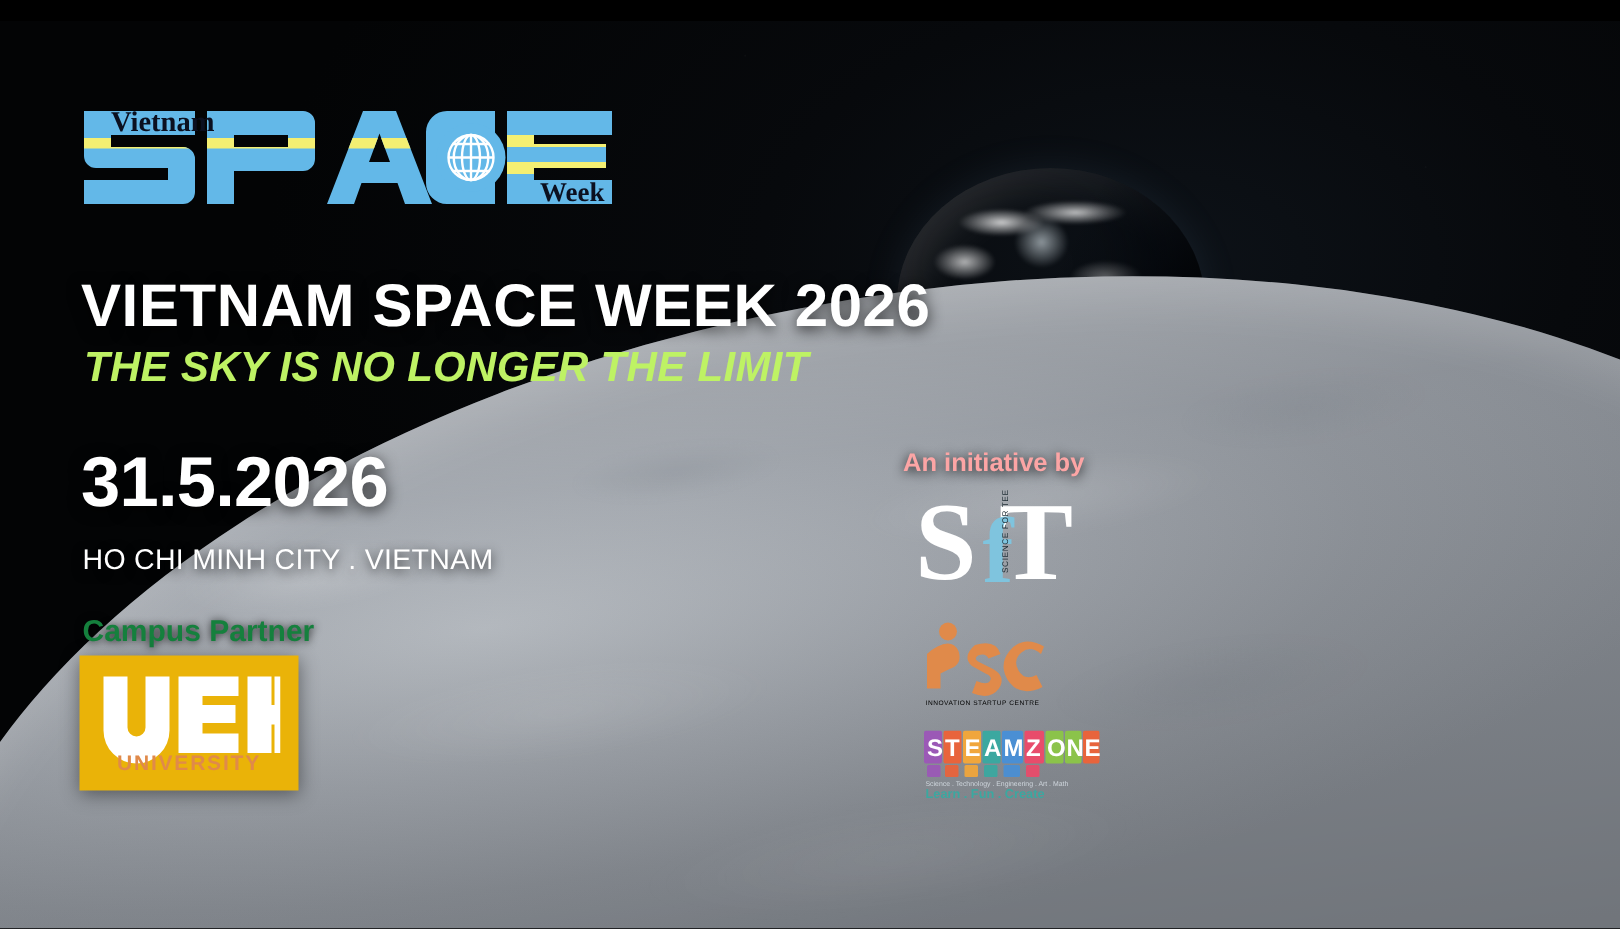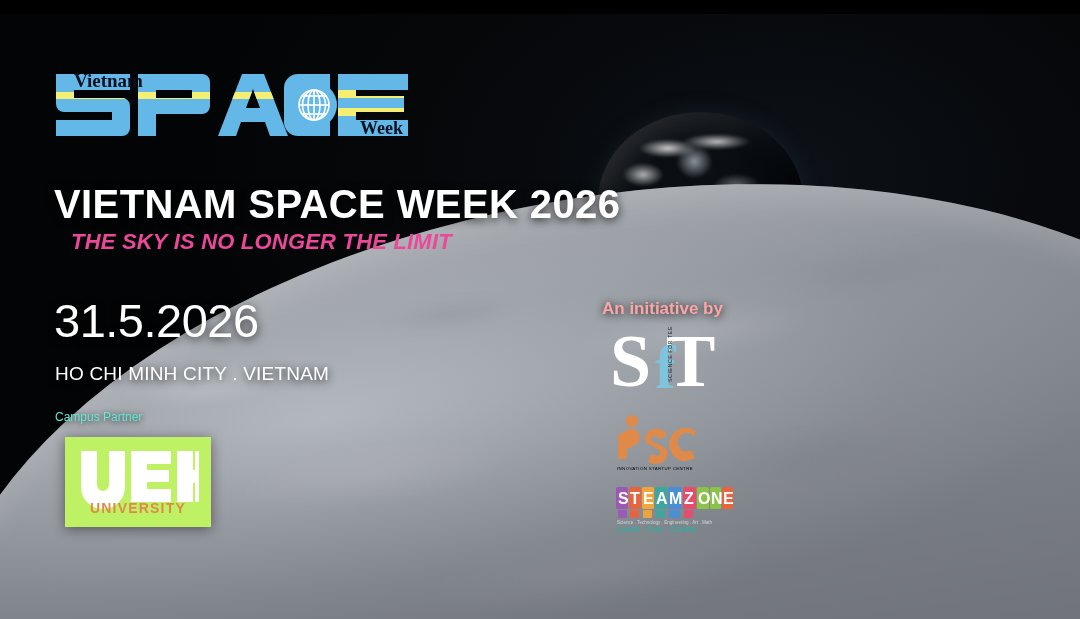--- a/index.html
+++ b/index.html
@@ -154,37 +154,36 @@
     font-size: 40px;
     font-weight: bold;
     letter-spacing: .4px;
     line-height: 1;
     white-space: nowrap;
     text-shadow: 0 2px 10px rgba(0,0,0,.85);
   }
   .tagline {
     position: absolute;
     left: 56px; top: 231px;
-    color: #ec4899;
-    font-size: 22px;
+    color: #bef264;
+    font-size: 28px;
     font-weight: bold;
     font-style: italic;
     letter-spacing: .2px;
     line-height: 1;
     white-space: nowrap;
-    margin-left: 15px;
   }
 
   
   .date {
     position: absolute;
     left: 54px; top: 297px;
     color: #fff;
     font-size: 47px;
-    font-weight: normal;
+    font-weight: bold;
     letter-spacing: -.5px;
     line-height: 1;
     white-space: nowrap;
     text-shadow: 0 2px 10px rgba(0,0,0,.8);
   }
   .location {
     position: absolute;
     left: 55px; top: 364px;
     color: #fff;
     font-size: 19px;
@@ -192,38 +191,37 @@
     letter-spacing: .2px;
     line-height: 1;
     white-space: nowrap;
     text-shadow: 0 2px 8px rgba(0,0,0,.8);
   }
 
   
   .campus-label {
     position: absolute;
     left: 55px; top: 411px;
-    color: #5eead4;
-    font-size: 12px;
-    font-weight: normal;
+    color: #15803d;
+    font-size: 20px;
+    font-weight: bold;
     line-height: 1;
     white-space: nowrap;
     text-shadow: 0 1px 6px rgba(0,0,0,.85);
   }
   .ueh-logo {
     position: absolute;
     left: 53px; top: 437px;
     width: 146px; height: 90px;
-    background: #bef264;
+    background: #eab308;
     display: flex;
     flex-direction: column;
     align-items: center;
     justify-content: center;
     box-shadow: 0 2px 12px rgba(0,0,0,.45);
-    margin-left: 12px;
   }
   .ueh-logo svg { display: block; }
 
   
   .initiative-label {
     position: absolute;
     left: 602px; top: 300px;
     color: #fca5a5;
     font-size: 17px;
     font-weight: bold;

